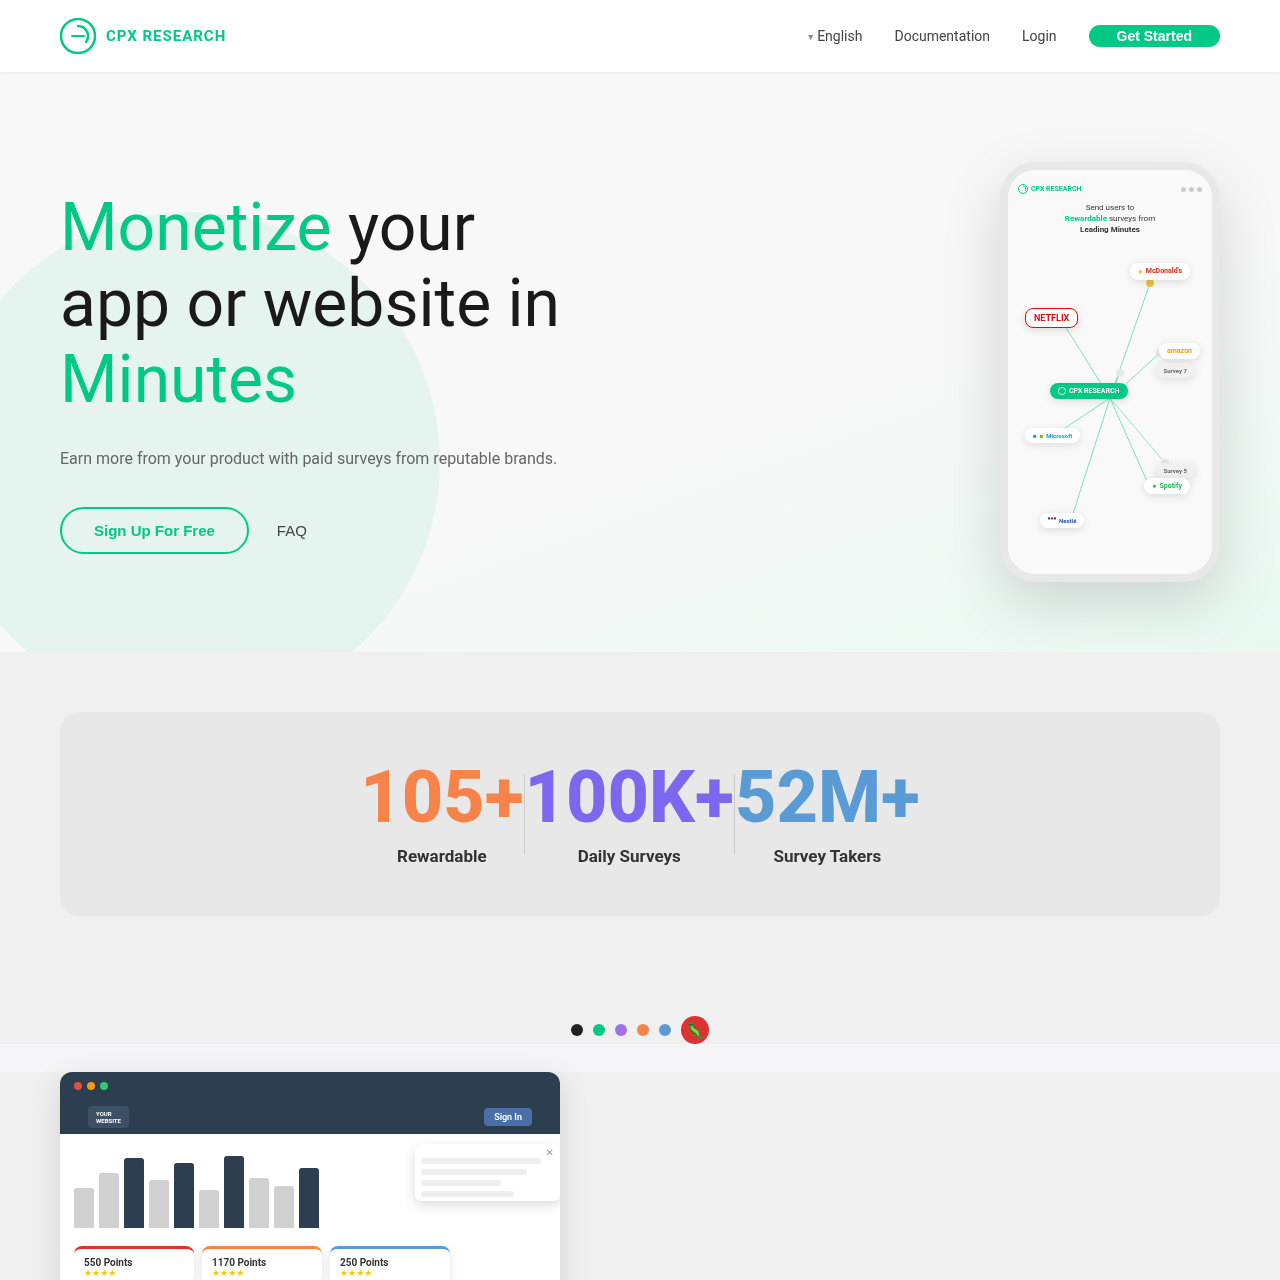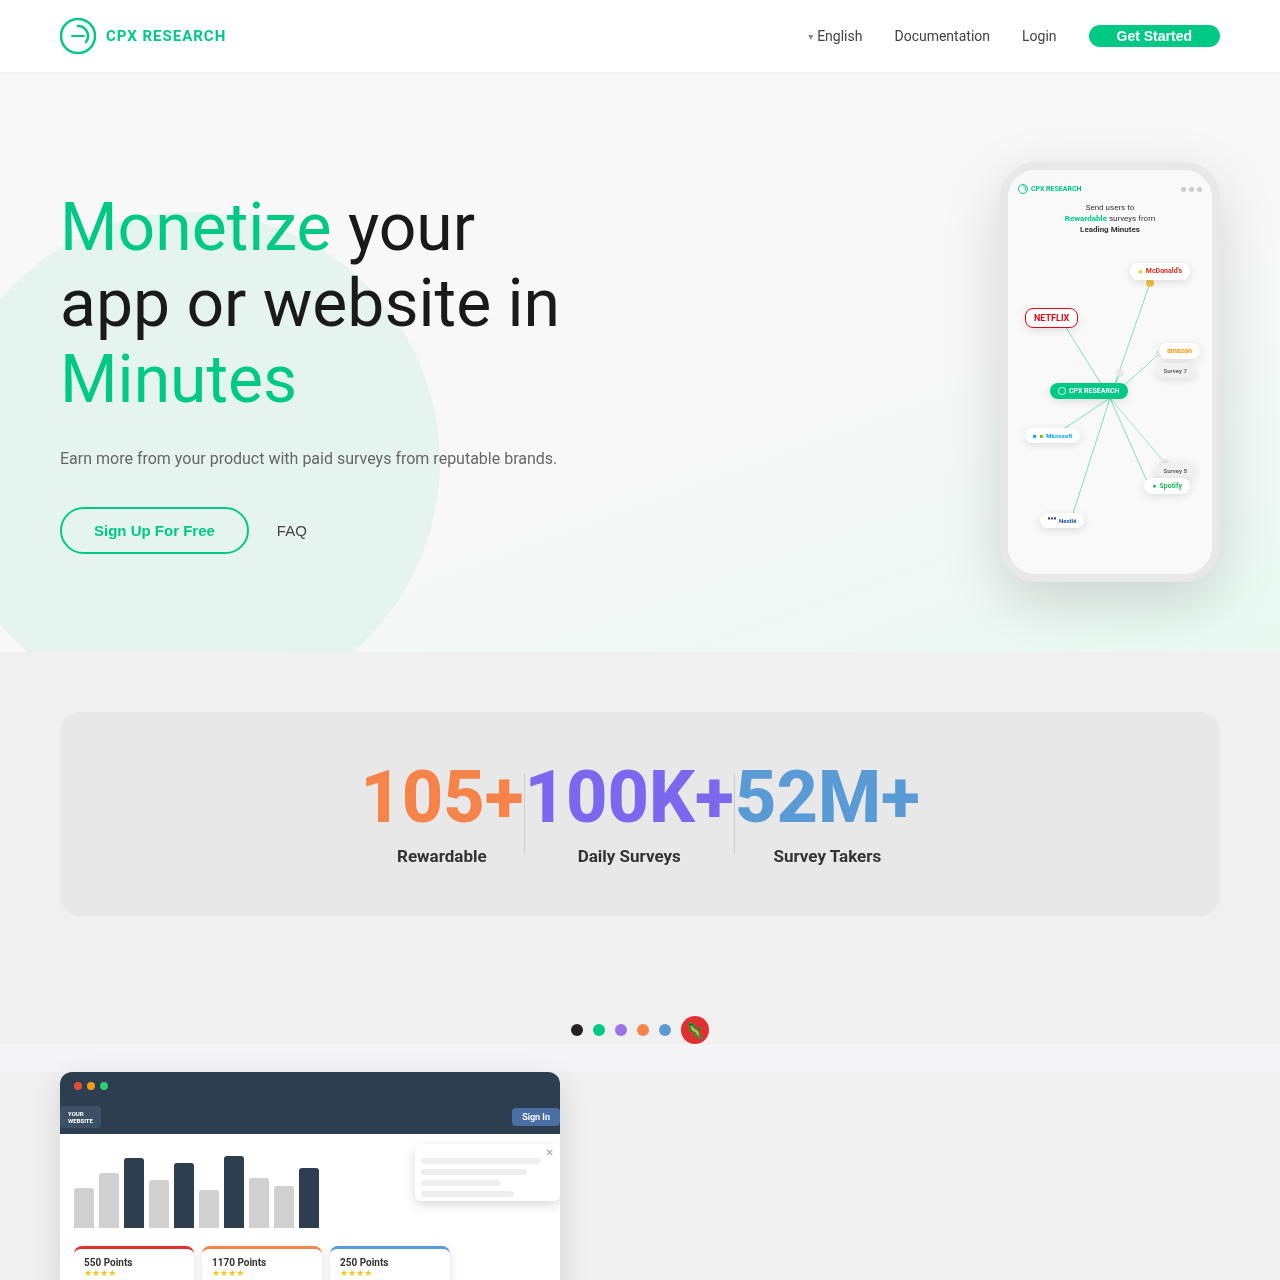--- a/index.html
+++ b/index.html
@@ -331,21 +331,21 @@
     }
     .browser-dots-row {
       display: flex;
       gap: 5px;
     }
     .browser-dot-r { width: 8px; height: 8px; border-radius: 50%; background: #e74c3c; }
     .browser-dot-y { width: 8px; height: 8px; border-radius: 50%; background: #f39c12; }
     .browser-dot-g { width: 8px; height: 8px; border-radius: 50%; background: #2ecc71; }
     .browser-logo-bar {
       background: #2c3e50;
-      padding: 6px 0;
+      padding: 6px 28px;
       display: flex;
       align-items: center;
       gap: 8px;
     }
     .your-website-label {
       background: #3d5166;
       padding: 4px 8px;
       border-radius: 4px;
       color: #fff;
       font-size: 9px;

